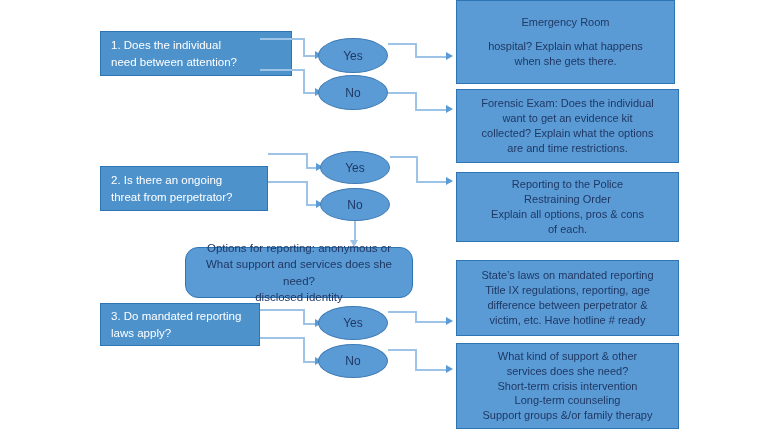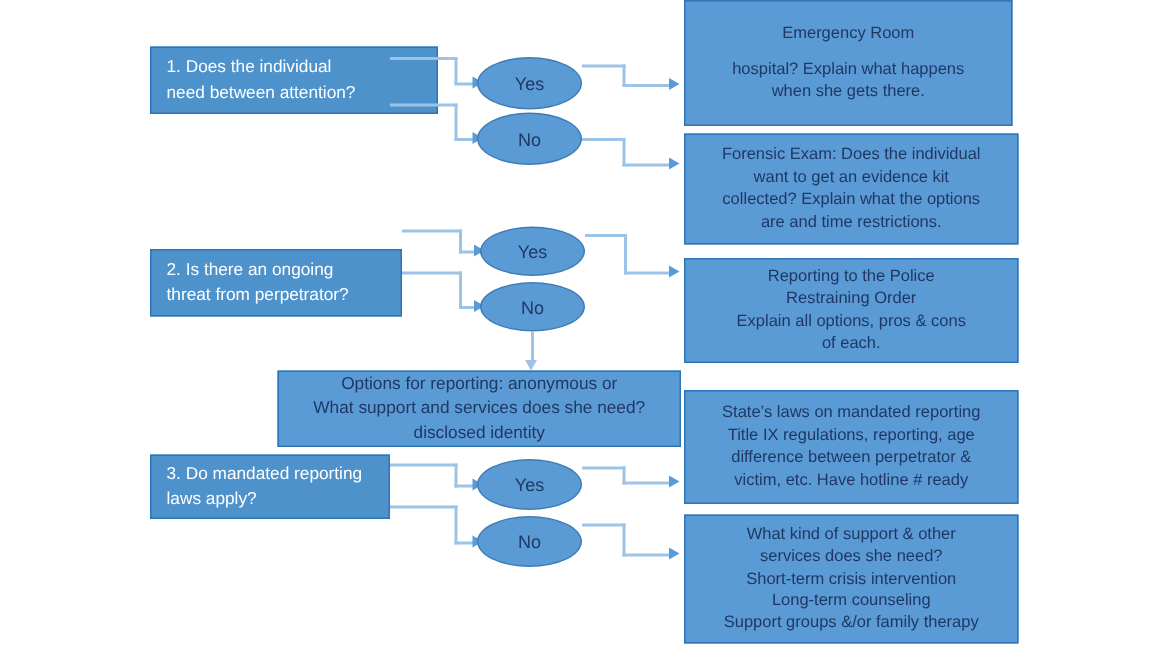--- a/index.html
+++ b/index.html
@@ -154,21 +154,21 @@
   </div>
 
   <div class="seg h" style="left:390px; top:156px; width:28px;"></div>
   <div class="seg v" style="left:416px; top:156px; height:27px;"></div>
   <div class="seg h" style="left:416px; top:181px; width:32px;"></div>
   <div class="arrow-r" style="left:446px; top:177px;"></div>
 
   <div class="seg v" style="left:354px; top:221px; height:22px;"></div>
   <div class="arrow-d" style="left:350px; top:240px;"></div>
 
-  <div class="node obox" style="left:185px; top:247px; width:269px; height:51px;">
+  <div class="node obox" style="left:185px; top:247px; width:228px; height:51px;border-radius:13px;">
     <span class="line">Options for reporting: anonymous or</span>
     <span class="line">What support and services does she need?</span>
     <span class="line">disclosed identity</span>
   </div>
 
   <div class="node qbox" style="left:100px; top:303px; width:160px; height:43px;">
     <span class="qtext">
       <span class="line">3. Do mandated reporting</span><br>
       <span class="line">laws apply?</span>
     </span>

